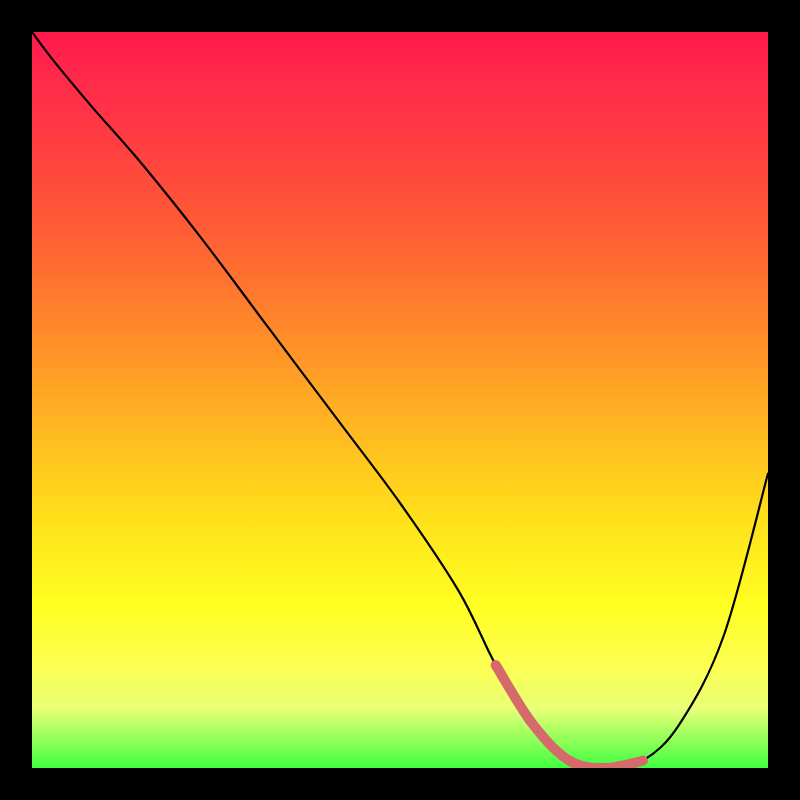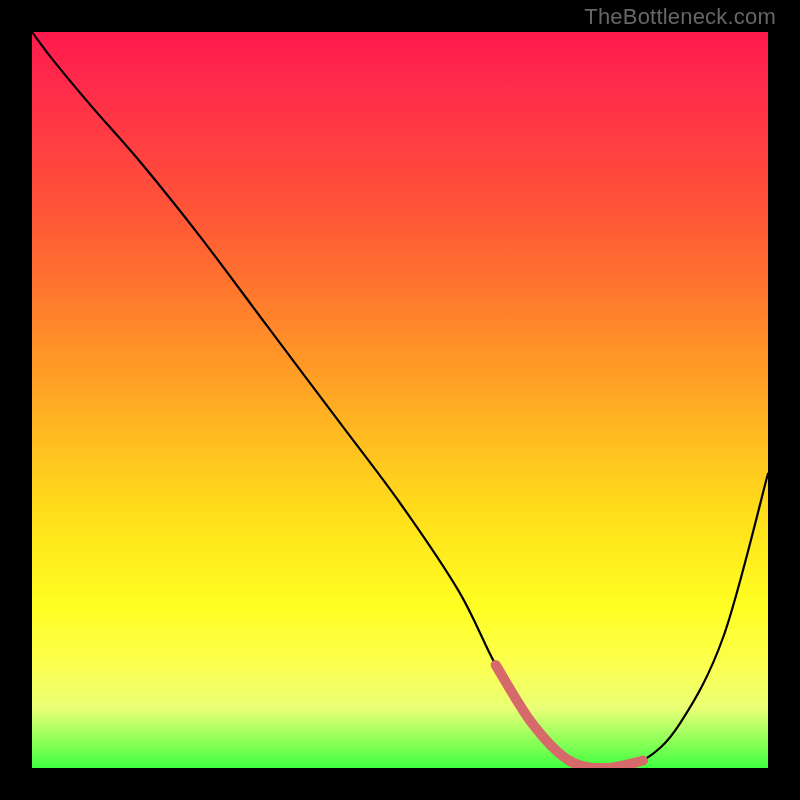--- a/index.html
+++ b/index.html
@@ -51,21 +51,20 @@
     font-size: 22px;
     letter-spacing: 0.2px;
     user-select: none;
   }
 </style>
 </head>
 <body>
 
 <div class="chart-wrapper">
 
-  <div class="watermark">TheBottleneck.com</div>
 
   <div class="plot-area">
     <svg class="curve" width="736" height="736" viewBox="0 0 736 736" preserveAspectRatio="none">
 
       <path id="curve-path" fill="none" stroke="#000000" stroke-width="2.2" stroke-linecap="round" stroke-linejoin="round" d="M 0.0 0.0 C 3.7 4.9, 12.3 17.2, 22.1 29.4 C 31.9 41.7, 44.2 56.4, 58.9 73.6 C 73.6 90.8, 92.0 110.4, 110.4 132.5 C 128.8 154.6, 148.4 179.1, 169.3 206.1 C 190.1 233.1, 213.4 265.0, 235.5 294.4 C 257.6 323.8, 279.7 353.3, 301.8 382.7 C 323.8 412.2, 347.1 441.6, 368.0 471.0 C 388.9 500.5, 410.9 532.4, 426.9 559.4 C 442.8 586.3, 451.4 610.9, 463.7 633.0 C 475.9 655.0, 488.2 675.9, 500.5 691.8 C 512.7 707.8, 525.0 721.3, 537.3 728.6 C 549.5 736.0, 561.8 736.0, 574.1 736.0 C 586.3 736.0, 598.6 736.0, 610.9 728.6 C 623.1 721.3, 634.2 712.7, 647.7 691.8 C 661.2 671.0, 677.1 645.2, 691.8 603.5 C 706.6 561.8, 728.6 468.6, 736.0 441.6"></path>
 
       <path id="valley-path" fill="none" stroke="#d66a6a" stroke-width="10" stroke-linecap="round" stroke-linejoin="round" d="M 463.7 633.0 C 469.8 642.8, 488.2 675.9, 500.5 691.8 C 512.7 707.8, 525.0 721.3, 537.3 728.6 C 549.5 736.0, 561.8 736.0, 574.1 736.0 C 586.3 736.0, 604.7 729.9, 610.9 728.6"></path>
     </svg>
   </div>
 

